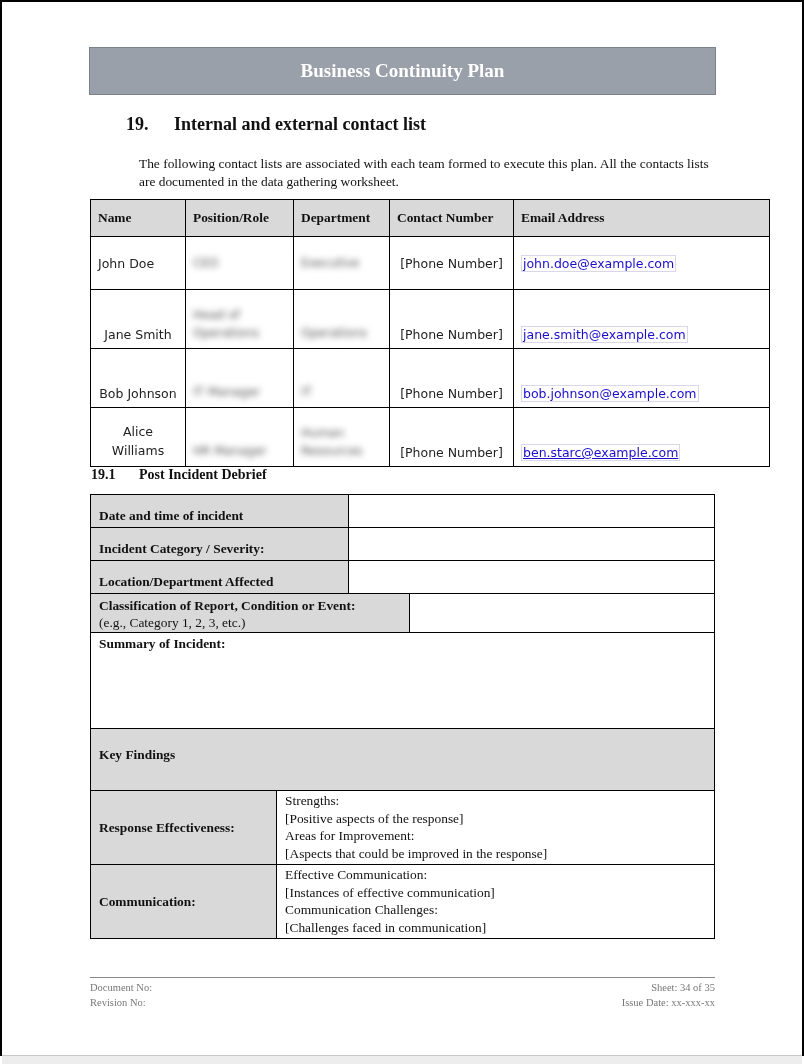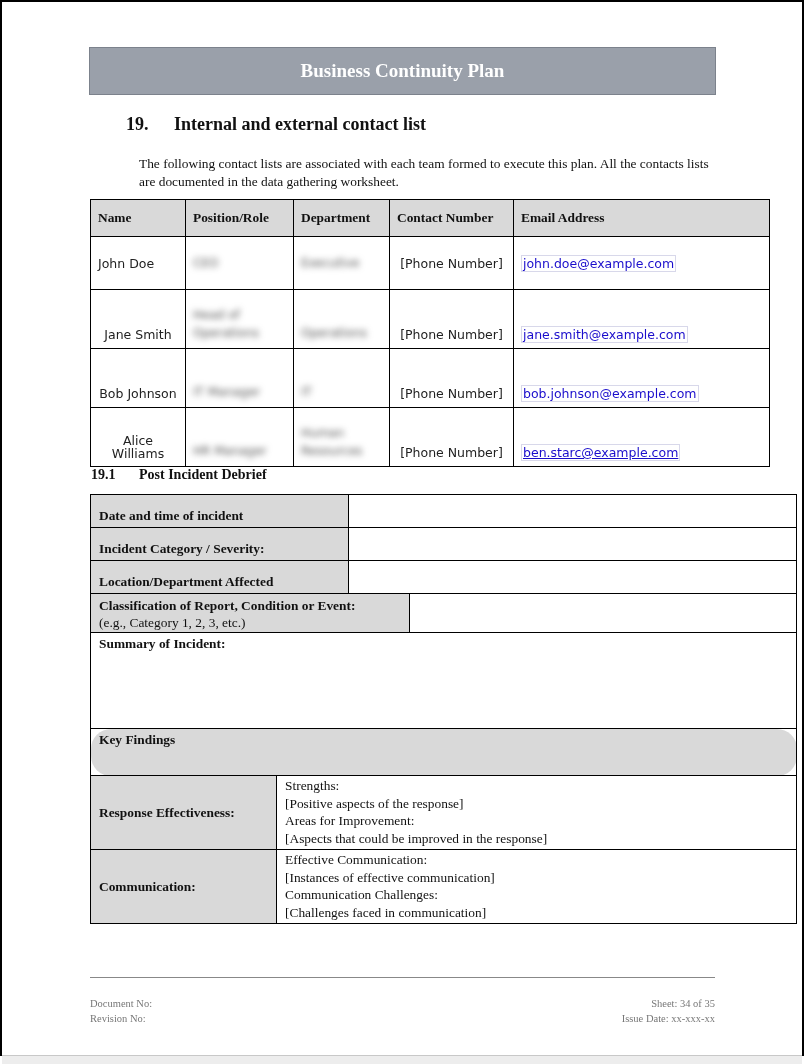--- a/index.html
+++ b/index.html
@@ -53,33 +53,33 @@
   .email {
     color: #1a0dcc; border: 1px solid #d8d8ea; padding: 0 1px;
     text-decoration: none; font-family: "DejaVu Sans", sans-serif; font-size: 12.5px;
   }
   .email.u { text-decoration: underline; }
   .h2 {
     position: absolute; left: 91px; top: 467px; font-size: 14px; font-weight: bold;
     font-family: "Liberation Serif", serif;
   }
   .h2 .num { display: inline-block; width: 48px; }
-  .debrief { left: 90px; top: 494px; width: 707px; font-family: "Liberation Serif", serif; }
+  .debrief { left: 90px; top: 494px; width: 625px; font-family: "Liberation Serif", serif; }
   .debrief td { border: 1px solid #000; padding: 0 8px; font-size: 13.4px; }
   .debrief .lab { background: #d9d9d9; font-weight: bold; }
   .debrief .row1 td { height: 29px; vertical-align: bottom; padding-bottom: 3px; }
   .debrief .normal { font-weight: normal; }
   .debrief .summary td { height: 92px; vertical-align: top; padding-top: 3px; }
-  .debrief .keyf td { height: 43px; vertical-align: top; padding-top: 3px; background:#d9d9d9; font-weight:bold;border-radius:20px; }
+  .debrief .keyf td { height: 43px; vertical-align: top; padding-top: 18px; background:#d9d9d9; font-weight:bold; }
   .debrief .multi td { height: 72px; }
   .debrief .multi .lab { vertical-align: middle; }
   .debrief .multi .content { line-height: 17.5px; vertical-align: top; padding-top: 1px; }
   .footer {
     position: absolute; left: 90px; top: 977px; width: 625px;
-    border-top: 1px solid #888; padding-top: 18px;
+    border-top: 1px solid #888; padding-top: 2px;
     font-family: "Liberation Serif", serif; font-size: 10.5px; color: #777;
   }
   .footer .row { display: flex; justify-content: space-between; line-height: 15px; }
 </style>
 </head>
 <body>
 
 <div class="frame">
   <div class="bottom-edge"></div>
 </div>
@@ -126,21 +126,21 @@
     <td><a class="email">jane.smith@example.com</a></td>
   </tr>
   <tr class="r2">
     <td class="name">Bob Johnson</td>
     <td><span class="blur">IT Manager</span></td>
     <td><span class="blur">IT</span></td>
     <td class="phone">[Phone Number]</td>
     <td><a class="email">bob.johnson@example.com</a></td>
   </tr>
   <tr class="r3">
-    <td class="name" style="line-height:13px">Alice Williams</td>
+    <td class="name" style="line-height:19px">Alice Williams</td>
     <td><span class="blur">HR Manager</span></td>
     <td><span class="blur">Human Resources</span></td>
     <td class="phone">[Phone Number]</td>
     <td><a class="email u">ben.starc@example.com</a></td>
   </tr>
 </tbody>
   </table>
 
 <div class="h2">
   <span class="num">19.1</span><span>Post Incident Debrief</span>

